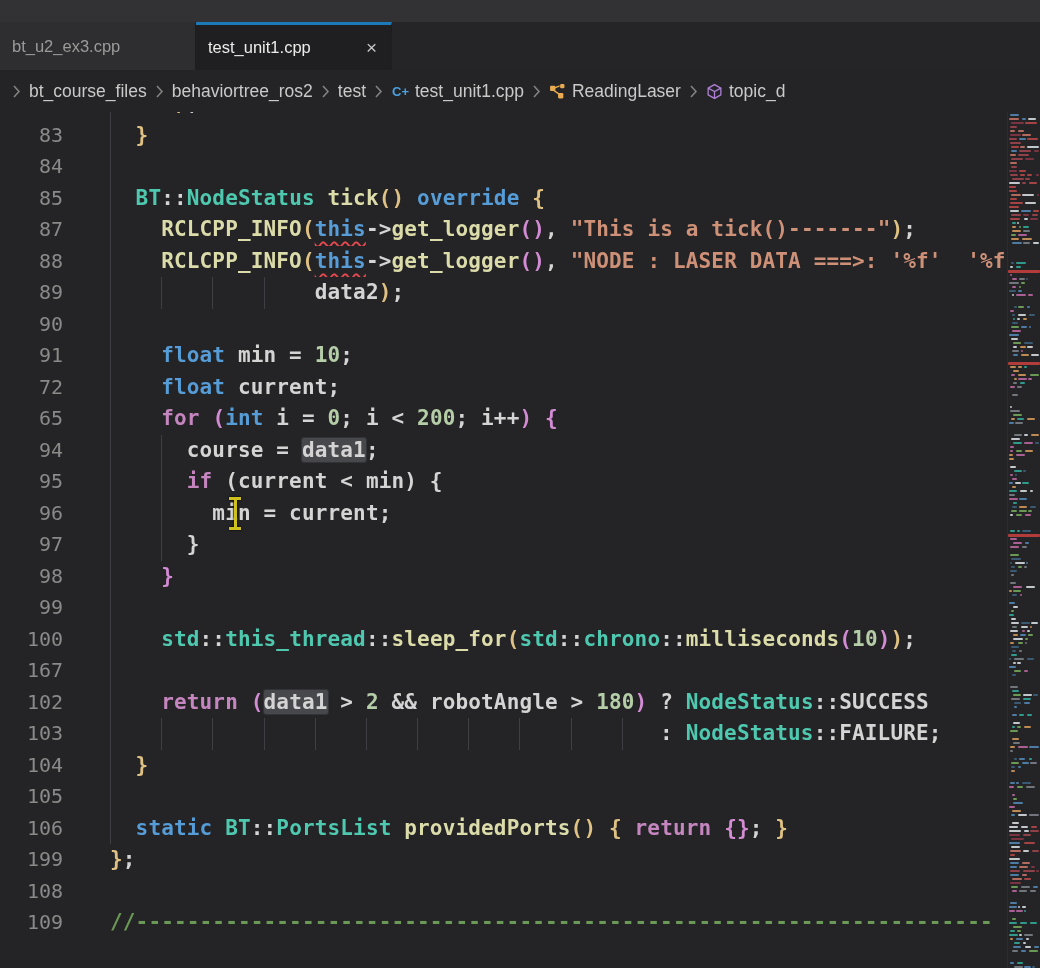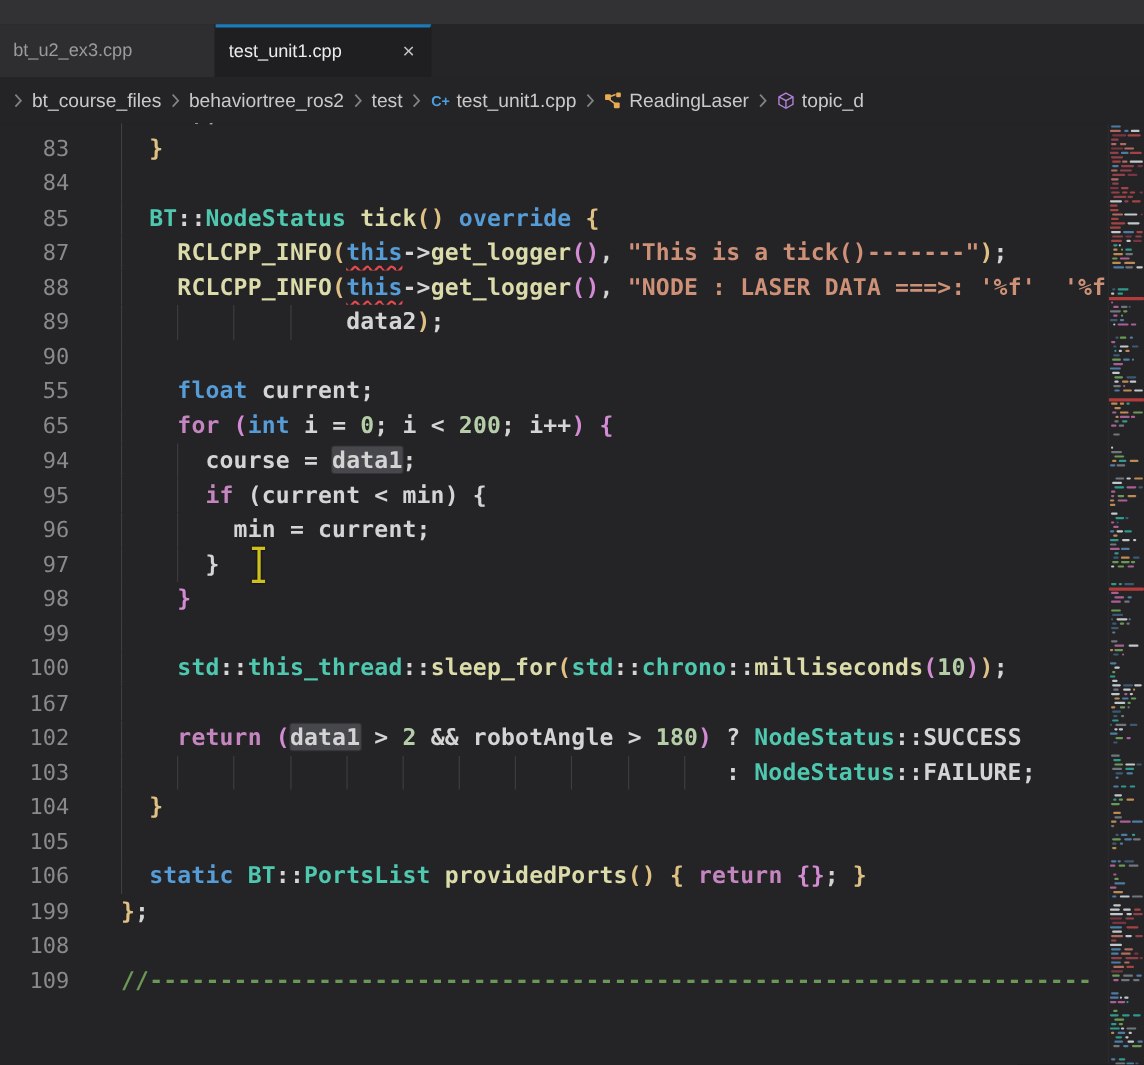--- a/index.html
+++ b/index.html
@@ -155,21 +155,25 @@
       </div>
       <div class="line">
         <span class="ln">89</span>
         <div class="code"><span class="guide" style="left: 47px;"></span><span class="guide" style="left: 98.172px;"></span><span class="guide" style="left: 149.344px;"></span><span class="guide" style="left: 200.516px;"></span><span style="position: relative;">                <span class="">data2</span><span class="tk-g">)</span><span class="">;</span></span></div>
       </div>
       <div class="line">
         <span class="ln">90</span>
         <div class="code"><span class="guide" style="left: 47px;"></span><span style="position: relative;"></span></div>
       </div>
       <div class="line">
-        <span class="ln">55</span>
+        <span class="ln">91</span>
+        <div class="code"><span class="guide" style="left: 47px;"></span><span style="position: relative;">    <span class="tk-k">float</span><span class=""> min = </span><span class="tk-n">10</span><span class="">;</span></span></div>
+      </div>
+      <div class="line">
+        <span class="ln">72</span>
         <div class="code"><span class="guide" style="left: 47px;"></span><span style="position: relative;">    <span class="tk-k">float</span><span class=""> current;</span></span></div>
       </div>
       <div class="line">
         <span class="ln">65</span>
         <div class="code"><span class="guide" style="left: 47px;"></span><span style="position: relative;">    <span class="tk-c">for</span><span class=""> </span><span class="tk-o">(</span><span class="tk-k">int</span><span class=""> i = </span><span class="tk-n">0</span><span class="">; i &lt; </span><span class="tk-n">200</span><span class="">; i++</span><span class="tk-o">)</span><span class=""> </span><span class="tk-o">{</span></span></div>
       </div>
       <div class="line">
         <span class="ln">94</span>
         <div class="code"><span class="guide" style="left: 47px;"></span><span class="guide" style="left: 98.172px;"></span><span style="position: relative;">      <span class="">course = </span><span class="hl">data1</span><span class="">;</span></span></div>
       </div>

